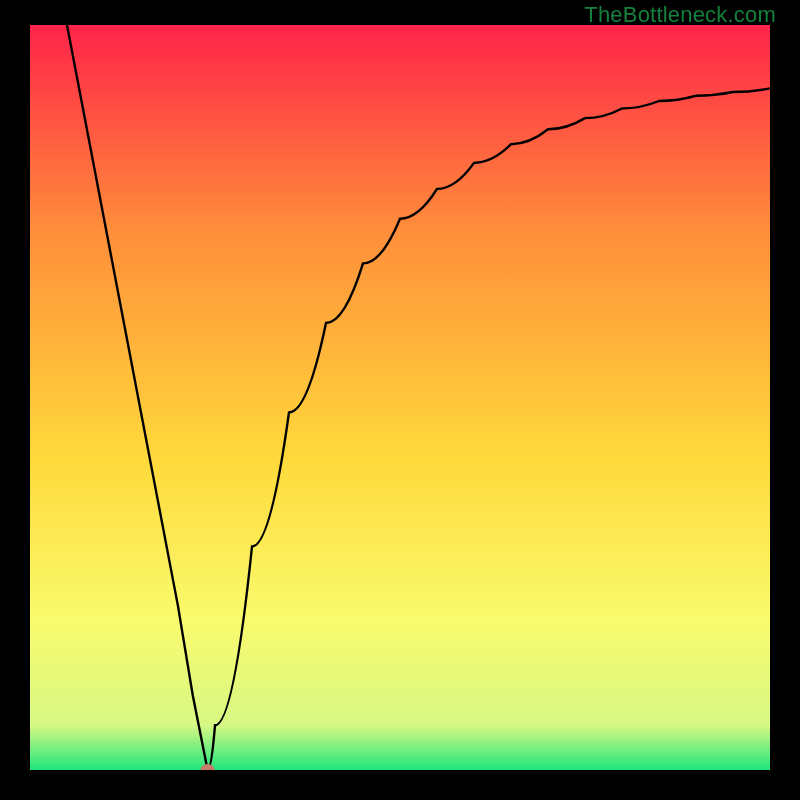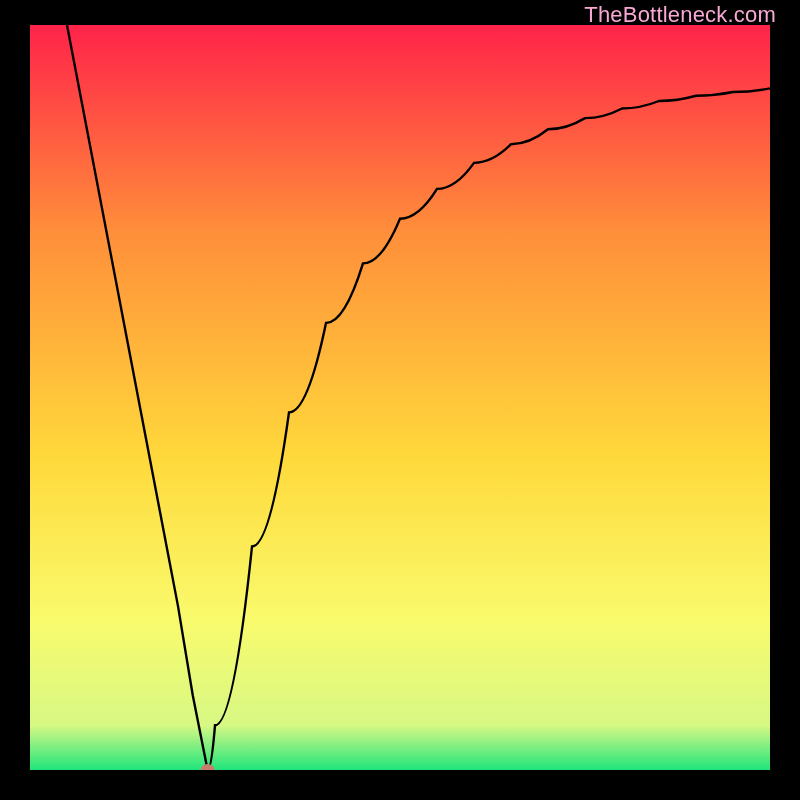--- a/index.html
+++ b/index.html
@@ -15,21 +15,21 @@
     width: 800px;
     height: 800px;
     background: #000;
   }
   .watermark {
     position: absolute;
     top: 2px;
     right: 24px;
     font-family: Arial, Helvetica, sans-serif;
     font-size: 22px;
-    color: #f9a8d4;
+    color: #15803d;
     font-weight: 500;
     letter-spacing: 0.2px;
   }
   .plot {
     position: absolute;
     left: 30px;
     top: 25px;
     width: 740px;
     height: 745px;
   }

